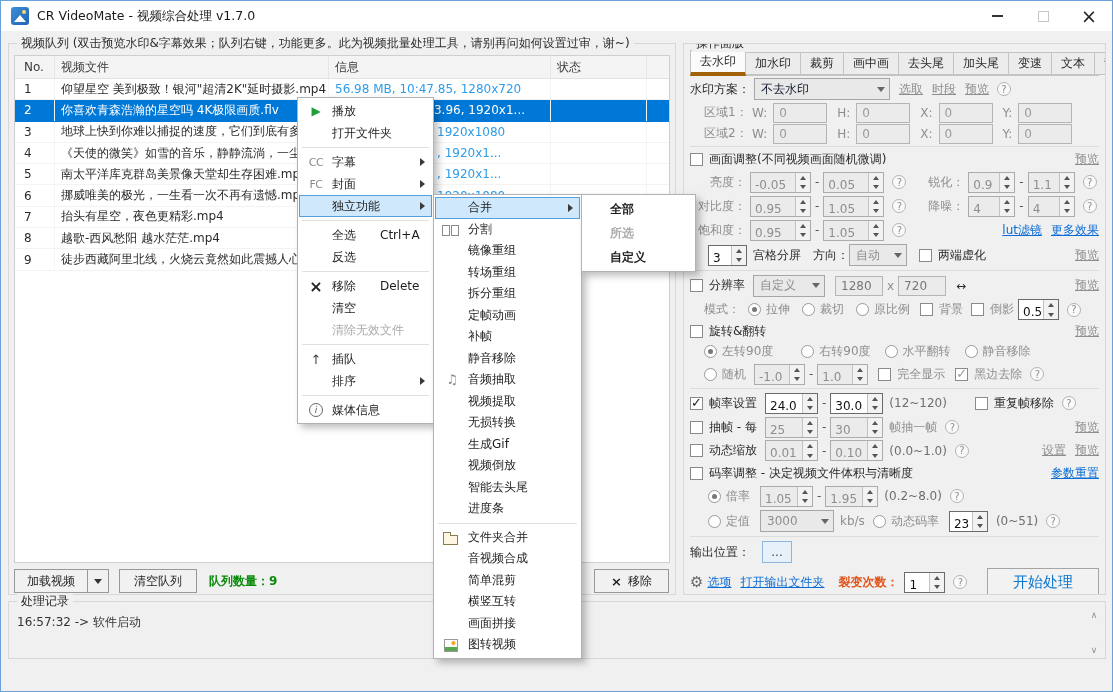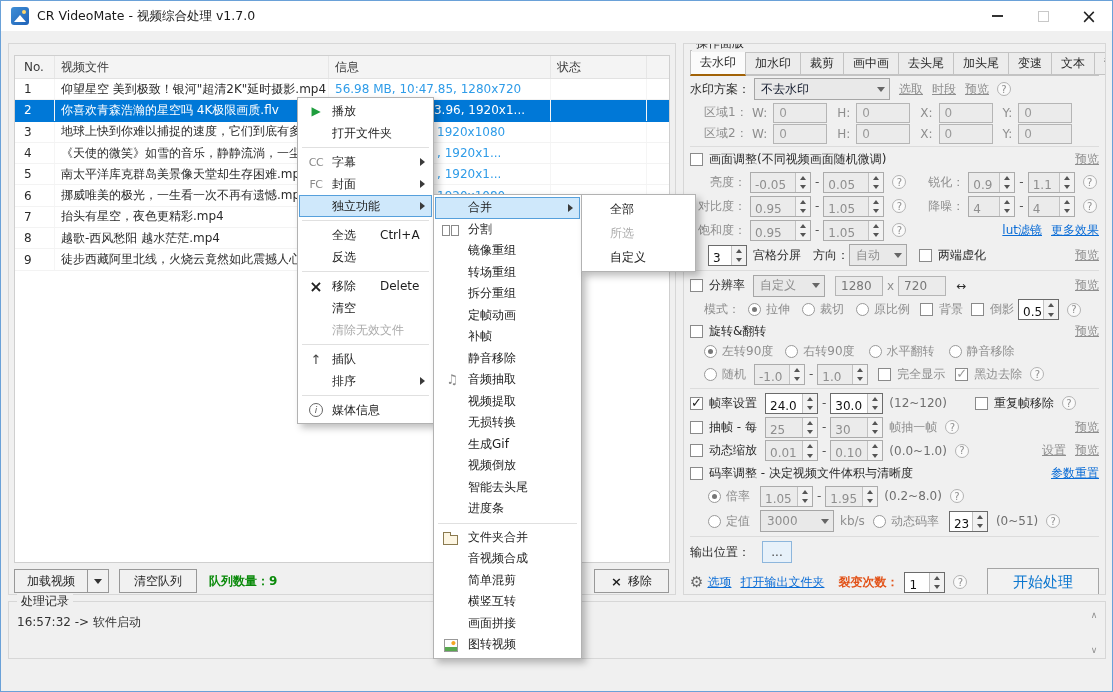--- a/index.html
+++ b/index.html
@@ -54,21 +54,21 @@
   .sb-abs{position:absolute;top:0;height:100%;display:flex;align-items:center;color:#2d2d2d;white-space:nowrap;}
   .sb-sep{position:absolute;top:5px;bottom:5px;width:1px;background:#c9c9c9;}
   .sb-progress{position:absolute;left:678px;top:6px;width:97px;height:17px;border:1px solid #bcbcbc;background:#e4e4e4;}
   .list-icon{width:14px;height:12px;border:1px solid #555;background:
      repeating-linear-gradient(to bottom,transparent 0 2px,#666 2px 3px);margin-right:4px;}
   .dd-caret{border-left:3.5px solid transparent;border-right:3.5px solid transparent;border-top:4px solid #333;}
   
   .menu{position:absolute;background:#fff;border:1px solid #b2b2b2;box-shadow:4px 4px 7px rgba(0,0,0,.25);padding:2px 1px;z-index:50;}
   #menu1{left:296px;top:96px;width:137px;}
   #menu2{left:432px;top:193px;width:149px;z-index:51;}
-  #menu3{left:580px;top:193px;width:115px;z-index:52;}
+  #menu3{left:580px;top:193px;width:115px;z-index:52;font-weight:bold;}
   .mitem{display:flex;align-items:center;height:22px;padding:0 1px;color:#1d1d1d;position:relative;}
   #menu2 .mitem{height:21.5px;}
   #menu3 .mitem{height:24px;}
   .mitem.hl{background:#cfe8fb;box-shadow:inset 0 0 0 1px #56a0dc;}
   .mitem.dis{color:#ababab;}
   .mi{width:32px;flex:0 0 32px;display:flex;align-items:center;justify-content:center;font-size:11px;color:#8a8a8a;position:relative;height:100%;}
   #menu3 .mi{width:26px;flex-basis:26px;}
   .mlabel{white-space:nowrap;}
   .mshort{margin-left:24px;color:#1d1d1d;}
   .marrow{margin-left:auto;margin-right:6px;}
@@ -85,21 +85,21 @@
   .mi-split::after{content:"";position:absolute;left:15px;top:6px;width:6px;height:9px;border:1px solid #8a8a8a;}
   .mi-folder::before{content:"";position:absolute;left:7px;top:8px;width:13px;height:8px;border:1px solid #8a7a50;background:#fdf6e3;}
   .mi-folder::after{content:"";position:absolute;left:7px;top:5px;width:6px;height:3px;border:1px solid #8a7a50;border-bottom:none;background:#fdf6e3;}
   .mi-image::before{content:"";position:absolute;left:8px;top:5px;width:12px;height:11px;border:1px solid #999;
      background:radial-gradient(circle at 70% 28%,#f5a623 0 1.5px,transparent 2.5px),linear-gradient(to top,#58a84f 38%,#fdfdfd 38%);}
   
   .op-box{left:682px;top:42px;width:423px;height:552px;padding:2px 6px 0 6px;overflow:hidden;}
   .tabbar{display:flex;height:26px;margin-top:4px;border-bottom:1px solid #c3c3c3;align-items:flex-end;}
   .tab{height:23px;display:flex;align-items:center;padding:0 9px;background:#ececec;border:1px solid #c3c3c3;border-left:none;color:#2a2a2a;white-space:nowrap;}
   .tab:first-child{border-left:1px solid #c3c3c3;}
-  .tab.active{background:#fbfbfb;height:26px;border-bottom:2px solid #a16207;margin-bottom:-1px;}
+  .tab.active{background:#fbfbfb;height:26px;border-bottom:4px solid #a16207;margin-bottom:-1px;}
   .op-row{display:flex;align-items:center;white-space:nowrap;}
   .hr{height:1px;background:#dcdcdc;margin:2px 0;}
   .lbl{color:#2b2b2b;}
   .glbl{color:#8e8e8e;}
   .glink{color:#8e8e8e;text-decoration:underline;margin-left:9px;}
   .blink{color:#0a6cd6;text-decoration:underline;margin-left:9px;}
   .push{margin-left:auto;}
   .help{width:14px;height:14px;border:1px solid #b3b3b3;border-radius:50%;color:#8e8e8e;font-size:10px;display:inline-flex;align-items:center;justify-content:center;background:#fafafa;margin-left:8px;flex:0 0 14px;}
   .dash{color:#555;margin:0 4px;}
   .chk{width:13px;height:13px;border:1px solid #8a8a8a;background:#fff;display:inline-block;position:relative;margin-right:6px;flex:0 0 13px;}
@@ -142,20 +142,21 @@
     <span class="app-icon"></span>
     <span class="title-text">CR VideoMate - 视频综合处理 v1.7.0</span>
     <span class="win-btns">
       <span class="wbtn min"></span>
       <span class="wbtn max"></span>
       <span class="wbtn close"></span>
     </span>
   </div>
 
   <div class="groupbox queue-box">
+    <span class="gb-label">视频队列 (双击预览水印&amp;字幕效果；队列右键，功能更多。此为视频批量处理工具，请别再问如何设置过审，谢~)</span>
     <div class="vtable">
       <div class="thead">
         <div class="th c-no">No.</div>
         <div class="th c-file">视频文件</div>
         <div class="th c-info" style="color:#3c3c3c">信息</div>
         <div class="th c-status">状态</div>
       </div>
       <div id="qbody">
           <div class="trow">
             <div class="td c-no">1</div>
@@ -426,21 +427,21 @@
         </span>
       <span class="help">?</span>
     </div>
     <div class="op-row" style="height:20px">
       <span class="chk"></span>
       <span class="lbl">旋转&amp;翻转</span>
       <span class="glink push">预览</span>
     </div>
     <div class="op-row ind" style="height:21px">
       <span class="rad on"></span>
-        <span class="glbl" style="margin-right:12px">左转90度</span>
+        <span class="glbl" style="margin-right:28px">左转90度</span>
       <span class="rad"></span>
         <span class="glbl" style="margin-right:14px">右转90度</span>
       <span class="rad"></span>
         <span class="glbl" style="margin-right:14px">水平翻转</span>
       <span class="rad"></span>
         <span class="glbl">静音移除</span>
     </div>
     <div class="op-row ind" style="height:24px">
       <span class="rad"></span>
         <span class="glbl" style="margin-right:8px">随机</span>

